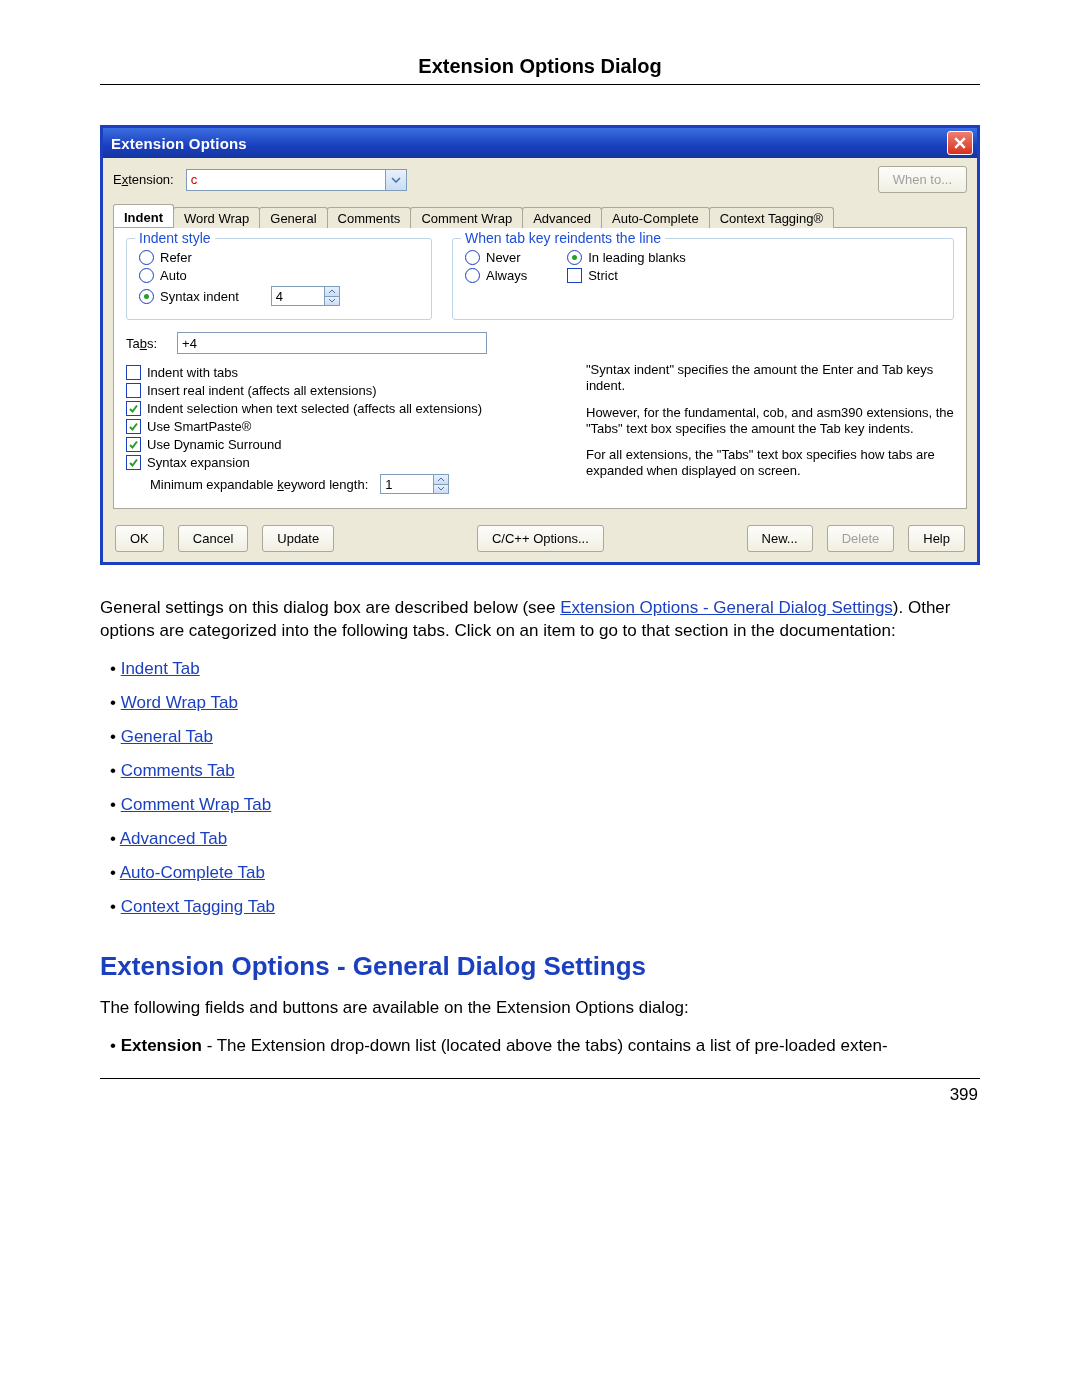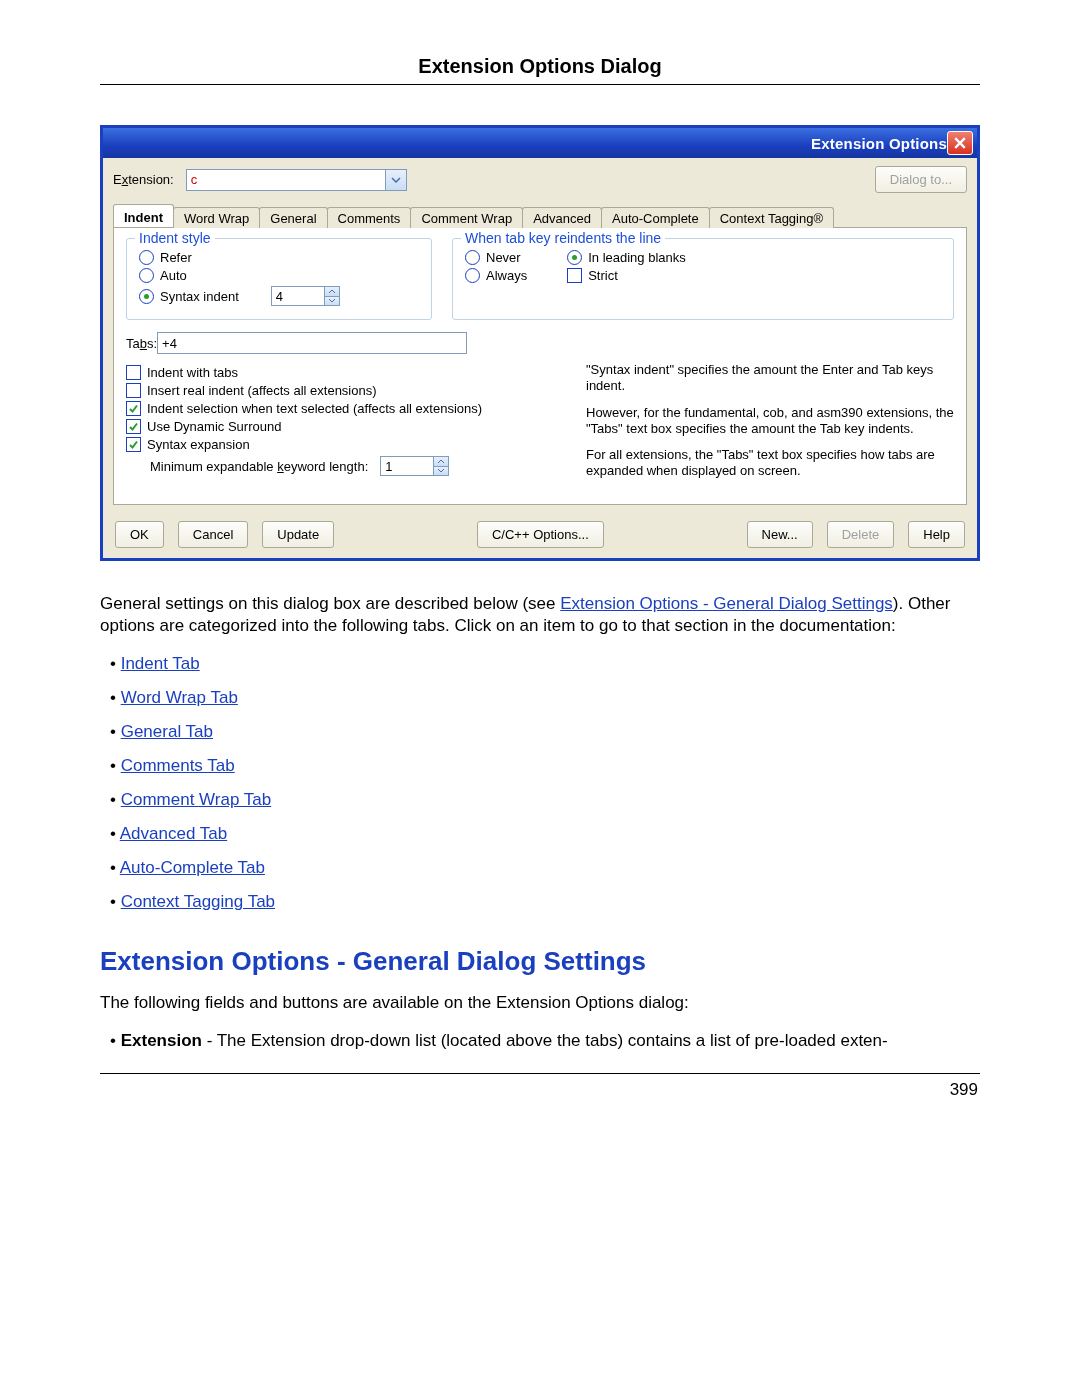--- a/index.html
+++ b/index.html
@@ -2,21 +2,21 @@
 <html><head>
 <meta charset="utf-8">
 <style>
   html,body{margin:0;padding:0;background:#fff;font-family:Arial,Helvetica,sans-serif;color:#000;}
   .page{width:1080px;min-height:1397px;margin:0 auto;position:relative;background:#fff;}
   .content{padding:55px 100px 0 100px;}
   .hdr-title{text-align:center;font-family:Arial,Helvetica,sans-serif;font-weight:bold;font-size:20px;padding-bottom:6px;}
   .hdr-rule{border:0;border-top:1px solid #000;margin:0 0 40px 0;}
   
   .dlg-outer{border:3px solid #1a3fbf;background:#ece9d8;font-family:Tahoma,Arial,sans-serif;font-size:13px;color:#000;}
-  .dlg-titlebar{height:30px;background:linear-gradient(to bottom,#3b6fe0 0%,#1a3fbf 60%,#1536a0 100%);display:flex;align-items:center;justify-content:flex-end;padding:0 4px 0 8px;}
+  .dlg-titlebar{height:30px;background:linear-gradient(to bottom,#3b6fe0 0%,#1a3fbf 60%,#1536a0 100%);display:flex;align-items:center;justify-content:space-between;padding:0 4px 0 8px;}
   .dlg-title{color:#fff;font-weight:bold;font-size:15px;letter-spacing:.2px;}
   .dlg-close{width:24px;height:22px;background:linear-gradient(to bottom,#f08070,#d83020);border:1px solid #fff;border-radius:3px;display:flex;align-items:center;justify-content:center;}
   .dlg-close svg{width:12px;height:12px;}
   .dlg-body{padding:8px 10px 6px 10px;}
   .ext-row{display:flex;align-items:center;gap:12px;margin-bottom:10px;}
   .ext-row label{font-size:13px;}
   .und{text-decoration:underline;}
   .combo{display:flex;align-items:stretch;height:22px;}
   .combo input{width:190px;border:1px solid #7f9db9;background:#fff;padding:1px 4px;font-family:Tahoma,Arial,sans-serif;font-size:13px;color:#c00;}
   .combo .drop{width:20px;border:1px solid #7f9db9;border-left:0;background:linear-gradient(#e8f0fb,#c9ddf6);display:flex;align-items:center;justify-content:center;}
@@ -36,21 +36,21 @@
   .radio.sel::after{content:"";width:5px;height:5px;background:#2a9d2a;border-radius:50%;}
   .chk{width:13px;height:13px;border:1px solid #1a3fbf;background:#fff;display:inline-flex;align-items:center;justify-content:center;flex:0 0 auto;}
   .chk.sel svg{width:11px;height:11px;display:block;}
   .chk svg{display:none;}
   .spin{display:flex;align-items:stretch;height:20px;}
   .spin input{width:44px;border:1px solid #7f9db9;font-size:13px;padding:0 4px;}
   .spin .arrows{width:14px;border:1px solid #7f9db9;border-left:0;display:flex;flex-direction:column;}
   .spin .ar{flex:1;background:linear-gradient(#e8f0fb,#c9ddf6);display:flex;align-items:center;justify-content:center;}
   .spin .ar+.ar{border-top:1px solid #7f9db9;}
   .spin .ar svg{width:8px;height:5px;}
-  .tabs-row2{display:flex;align-items:center;gap:0;margin:12px 0 8px 0;font-size:13px;}
+  .tabs-row2{display:flex;align-items:center;gap:20px;margin:12px 0 8px 0;font-size:13px;}
   .tabs-row2 input{width:300px;height:18px;border:1px solid #7f9db9;padding:1px 4px;font-size:13px;}
   .helpblock{font-size:13px;line-height:1.25;}
   .helpblock p{margin:0 0 10px 0;}
   .btnbar{display:flex;gap:14px;padding:10px 12px;align-items:center;}
   .btnbar .sp{flex:1;}
   
   .para{font-size:17px;line-height:1.35;margin:32px 0 16px 0;}
   a.link{color:#1a3fbf;text-decoration:underline;}
   ul.tablist{list-style:none;padding:0;margin:8px 0 0 10px;}
   ul.tablist li{font-size:17px;margin:14px 0;}
@@ -82,21 +82,21 @@
           <label><span>E</span><span class="und">x</span><span>tension:</span></label>
           <span class="combo">
             <input value="c" style="">
             <span class="drop">
                 <svg viewBox="0 0 10 6">
                   <path d="M1 1 L5 5 L9 1" stroke="#4a6fa8" stroke-width="1.5" fill="none"></path>
                 </svg>
               </span>
           </span>
           <span style="flex:1"></span>
-          <span class="btn disabled">Dialog to...</span>
+          <span class="btn disabled">When to...</span>
         </div>
 
         <div class="tabstrip">
           <span class="tab active">Indent</span>
           <span class="tab">Word Wrap</span>
           <span class="tab">General</span>
           <span class="tab">Comments</span>
           <span class="tab">Comment Wrap</span>
           <span class="tab">Advanced</span>
           <span class="tab">Auto-Complete</span>
@@ -178,20 +178,28 @@
                   <span class="chk"></span>
                   <span>Insert real indent (affects all extensions)</span>
                 </div>
               <div class="chkrow">
                   <span class="chk sel">
                     <svg viewBox="0 0 11 11">
                       <path d="M2 6 L4.5 8.5 L9 2.5" stroke="#2a9d2a" stroke-width="2" fill="none"></path>
                     </svg>
                   </span>
                   <span>Indent selection when text selected (affects all extensions)</span>
+                </div>
+              <div class="chkrow">
+                  <span class="chk sel">
+                    <svg viewBox="0 0 11 11">
+                      <path d="M2 6 L4.5 8.5 L9 2.5" stroke="#2a9d2a" stroke-width="2" fill="none"></path>
+                    </svg>
+                  </span>
+                  <span>Use SmartPaste®</span>
                 </div>
               <div class="chkrow">
                   <span class="chk sel">
                     <svg viewBox="0 0 11 11">
                       <path d="M2 6 L4.5 8.5 L9 2.5" stroke="#2a9d2a" stroke-width="2" fill="none"></path>
                     </svg>
                   </span>
                   <span>Use Dynamic Surround</span>
                 </div>
               <div class="chkrow">

